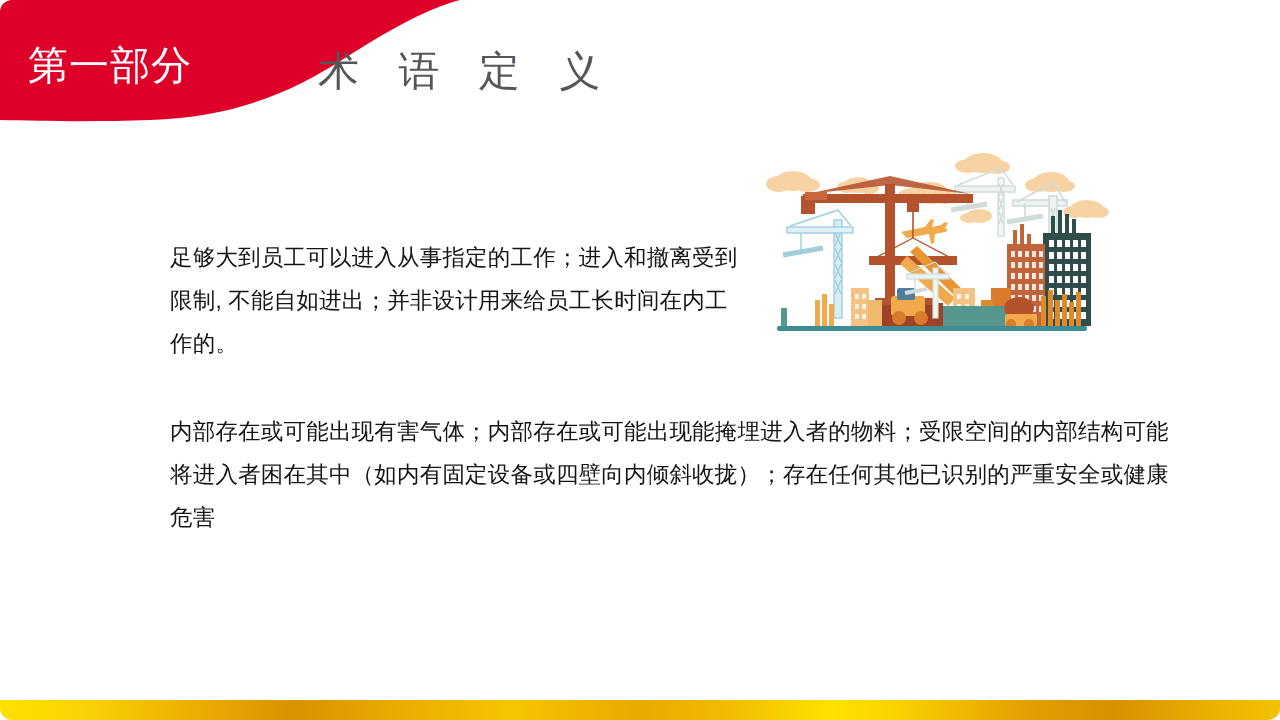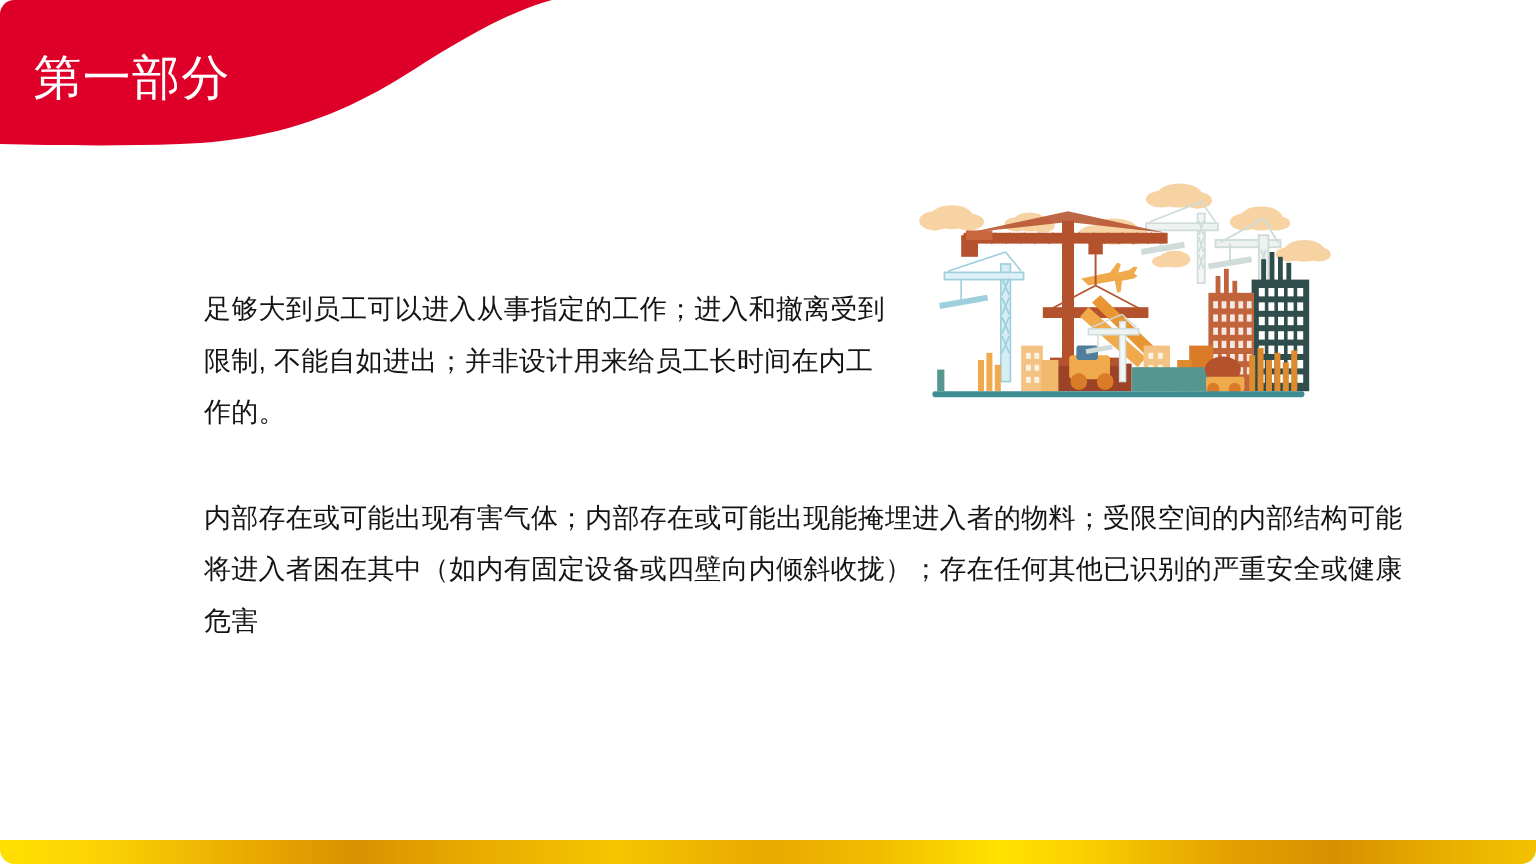--- a/index.html
+++ b/index.html
@@ -107,20 +107,21 @@
 <body>
 
 <div id="slide">
 
   <svg id="header-banner" viewBox="0 0 460 135" preserveAspectRatio="none" aria-hidden="true">
     <path d="M0,0 L460,0 C430,8 395,26 345,58 C292,92 236,117 150,120 C95,122 42,121 0,120 Z" fill="#de0029"></path>
   </svg>
 
   <div id="section-label">第一部分</div>
 
+  <div id="slide-title">术 语 定 义</div>
 
   <div class="body-para" id="para-2">内部存在或可能出现有害气体；内部存在或可能出现能掩埋进入者的物料；受限空间的内部结构可能将进入者困在其中（如内有固定设备或四壁向内倾斜收拢）；存在任何其他已识别的严重安全或健康危害</div>
 
   <div class="body-para" id="para-1">足够大到员工可以进入从事指定的工作；进入和撤离受到限制, 不能自如进出；并非设计用来给员工长时间在内工作的。</div>
 
   <svg id="illustration" viewBox="0 0 450 200" aria-hidden="true">
 
     <g fill="#f7d3a4">
       <g>
         <ellipse cx="38" cy="33" rx="18" ry="10"></ellipse>

